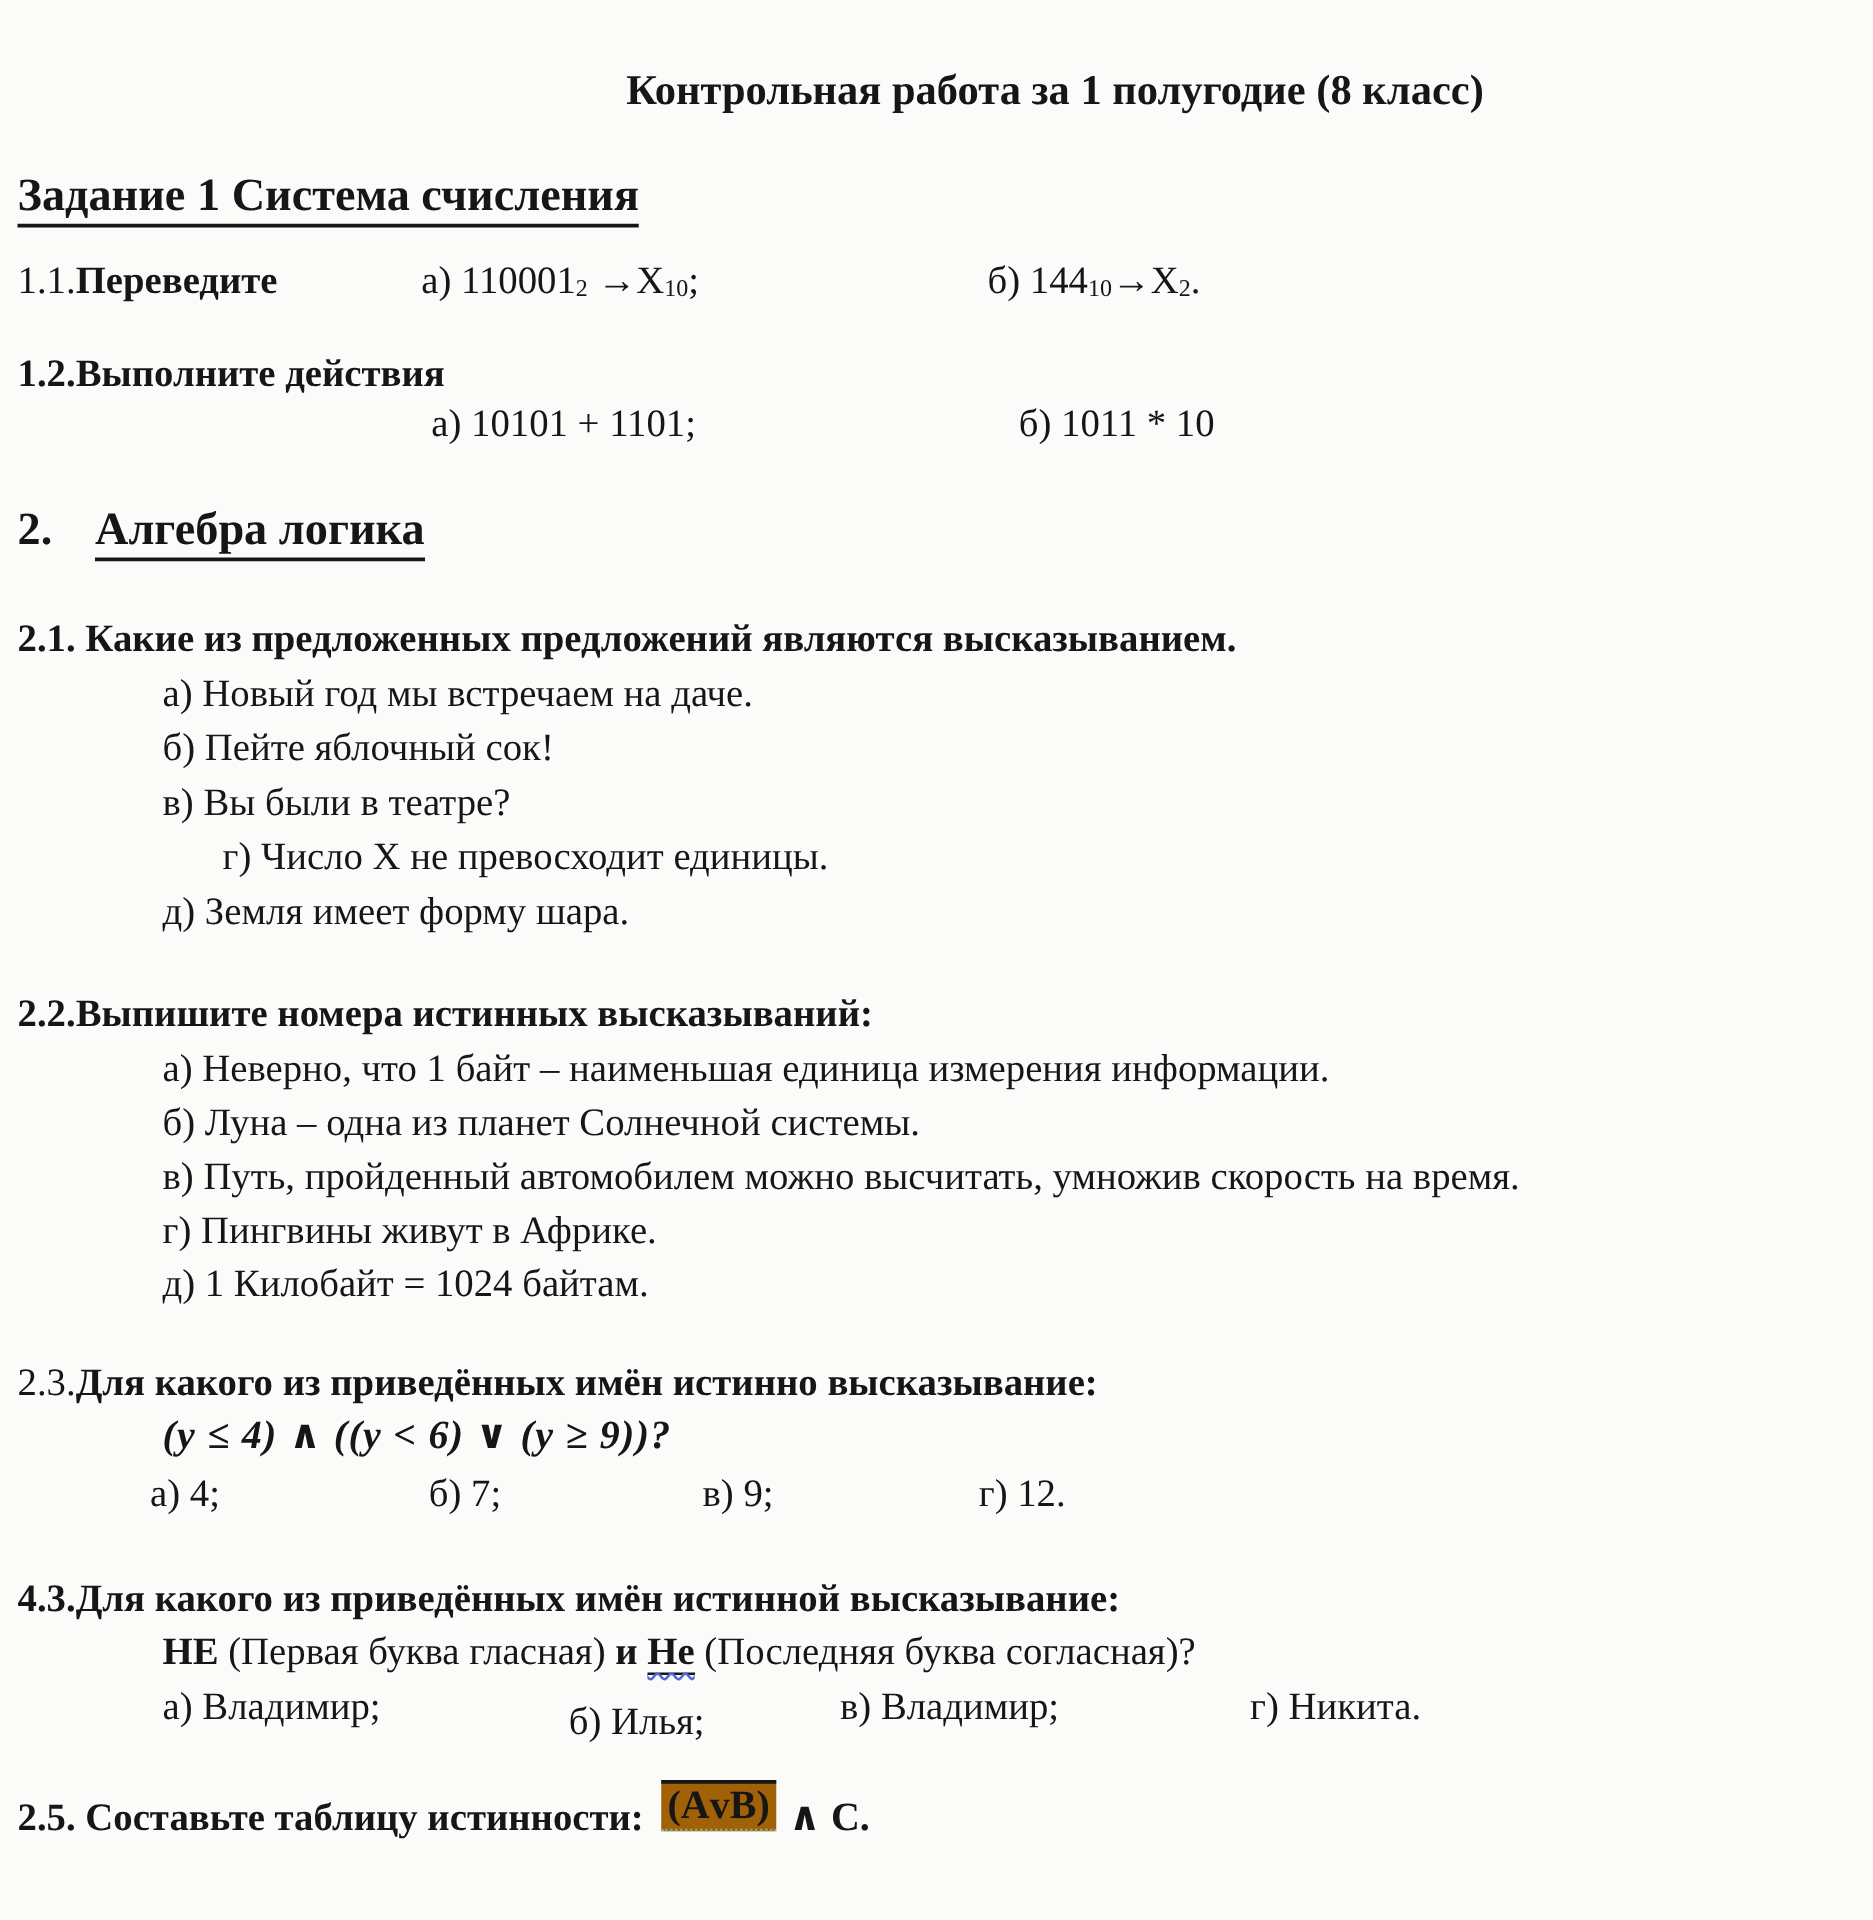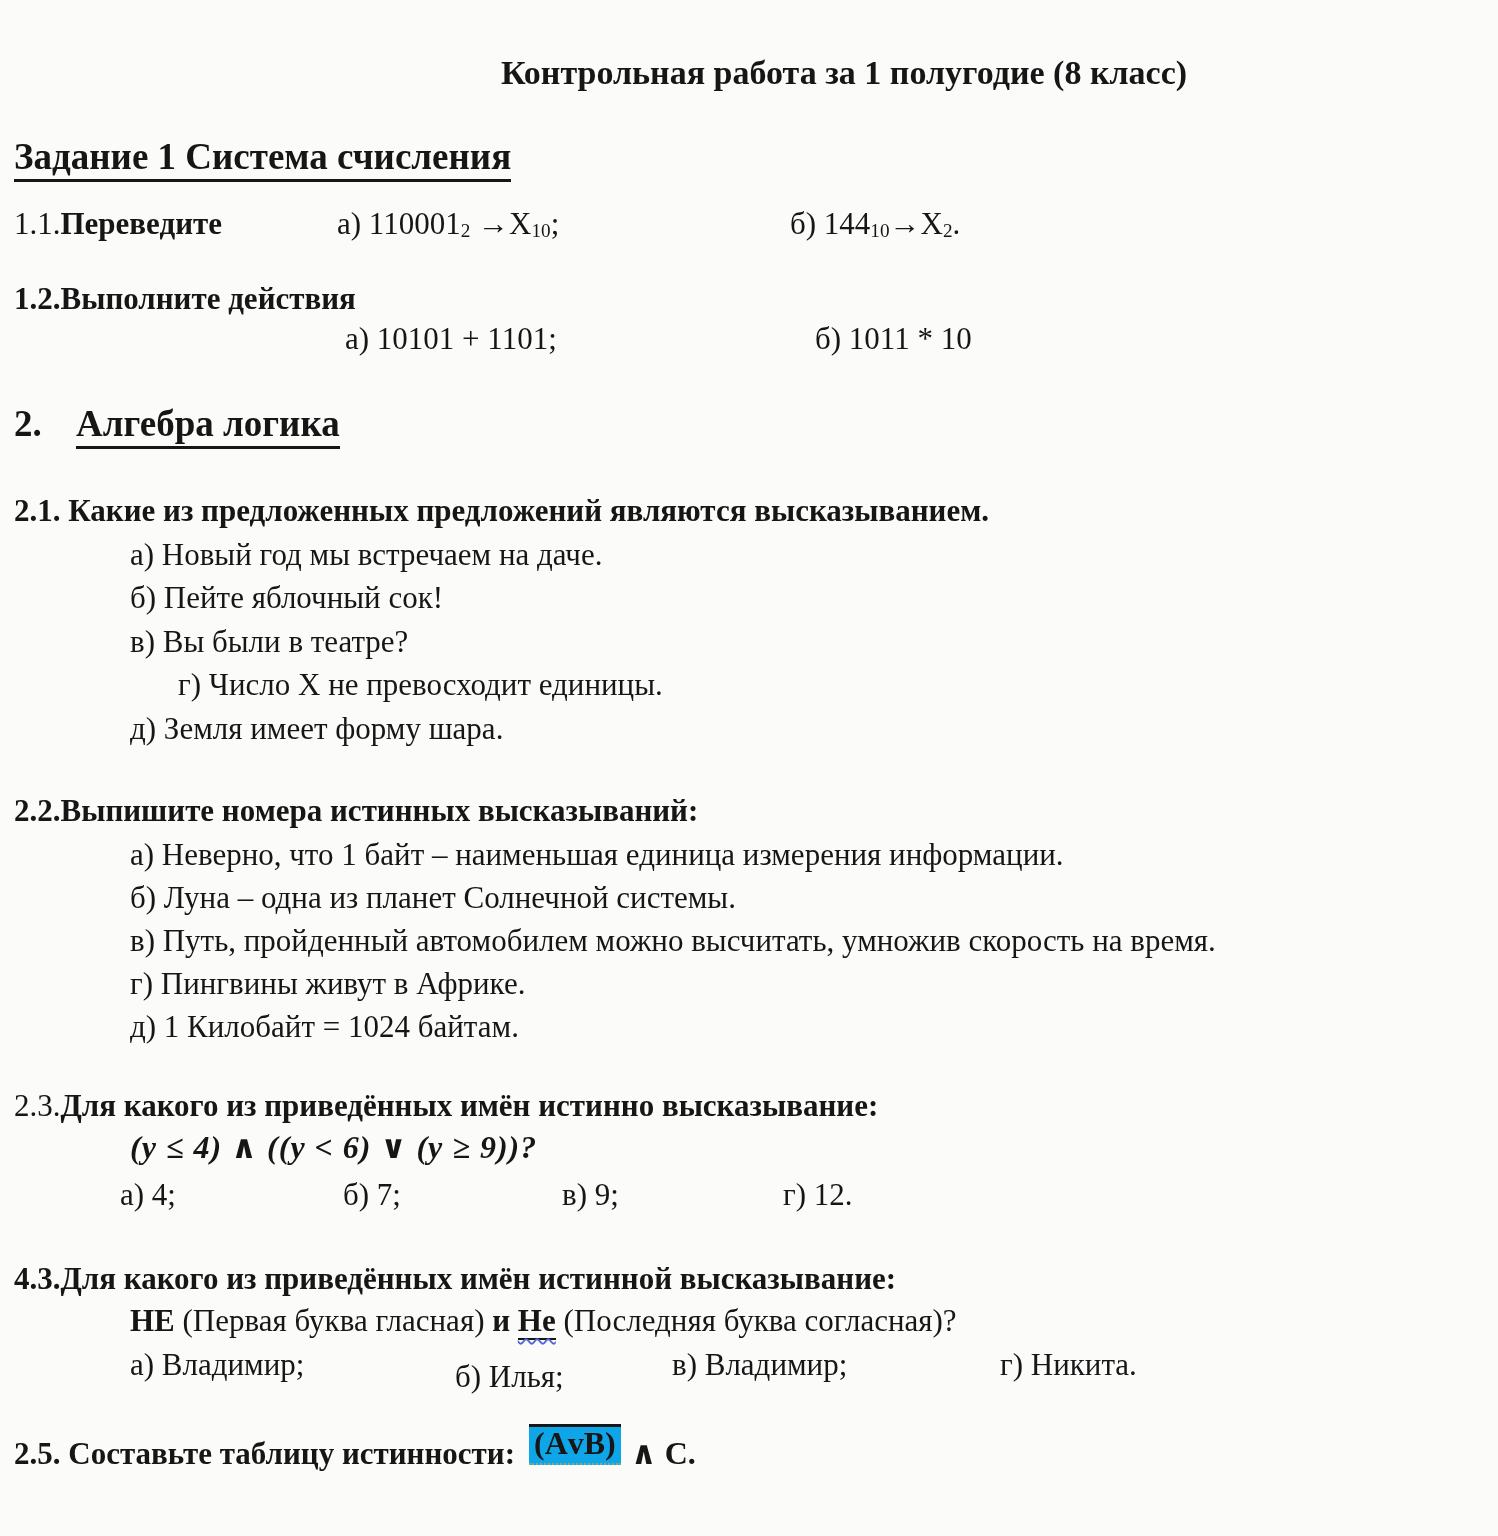--- a/index.html
+++ b/index.html
@@ -45,21 +45,21 @@
     border-bottom: 2px solid #161616;
     text-decoration: underline wavy #4f68d8 2px;
     text-underline-offset: 7px;
   }
   .negated {
     display: inline-block;
     font-weight: bold;
     font-size: 32px;
     border-top: 3px solid #161616;
     border-bottom: 2px dotted #86a986;
-    background: #0ea5e9;
+    background: #a16207;
     padding: 0 5px 2px 5px;
     position: relative;
     top: -10px;
     margin-left: 14px;
     line-height: 1.05;
   }
   .t25-tail { font-weight: bold; margin-left: 10px; font-size: 32px; }
 </style>
 </head>
 <body>

